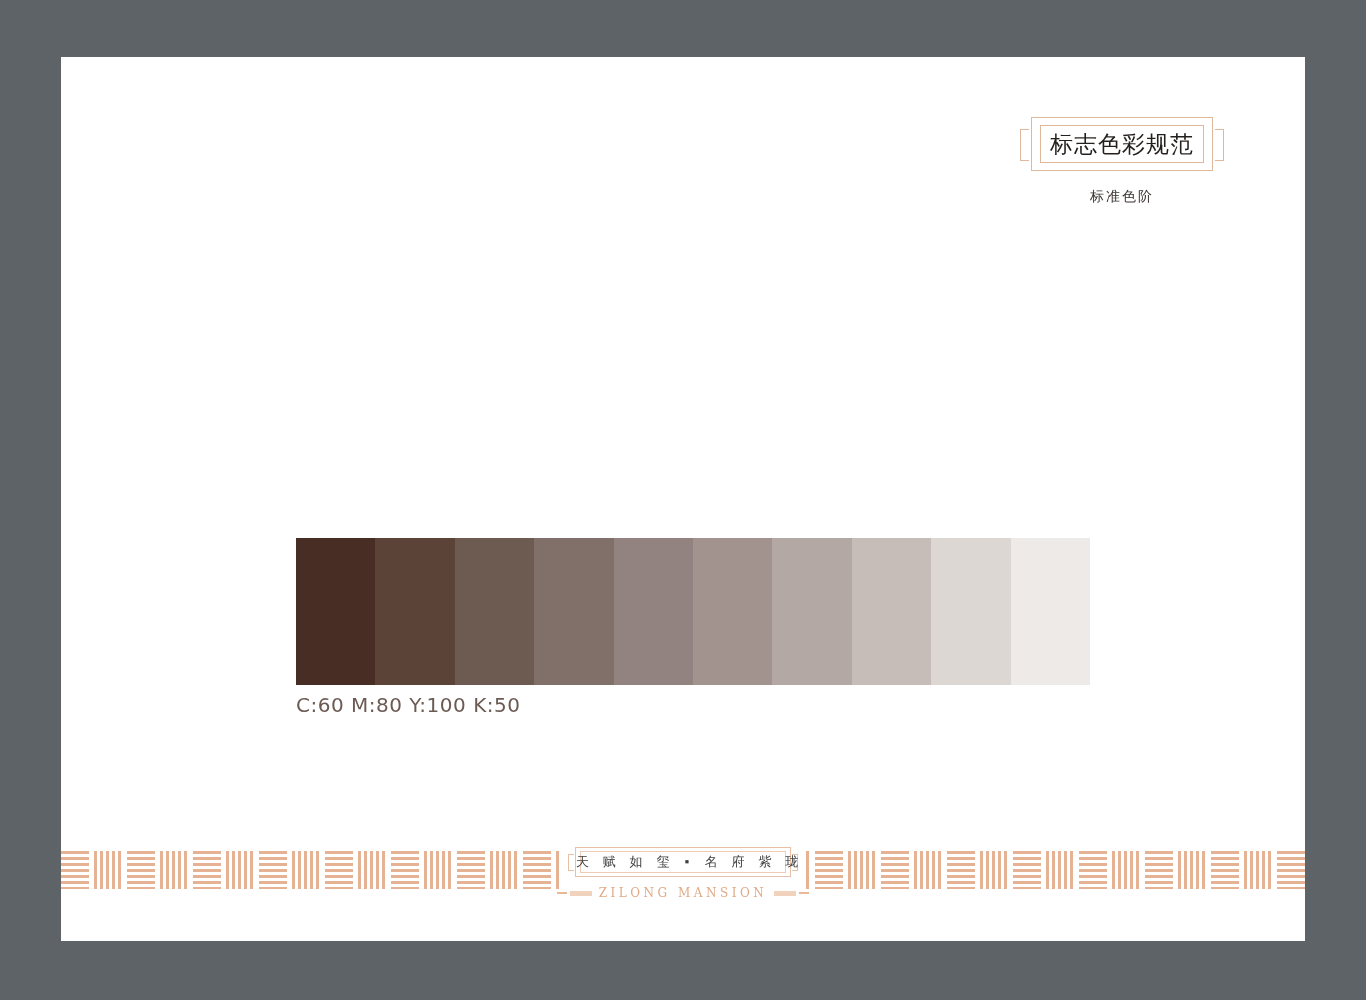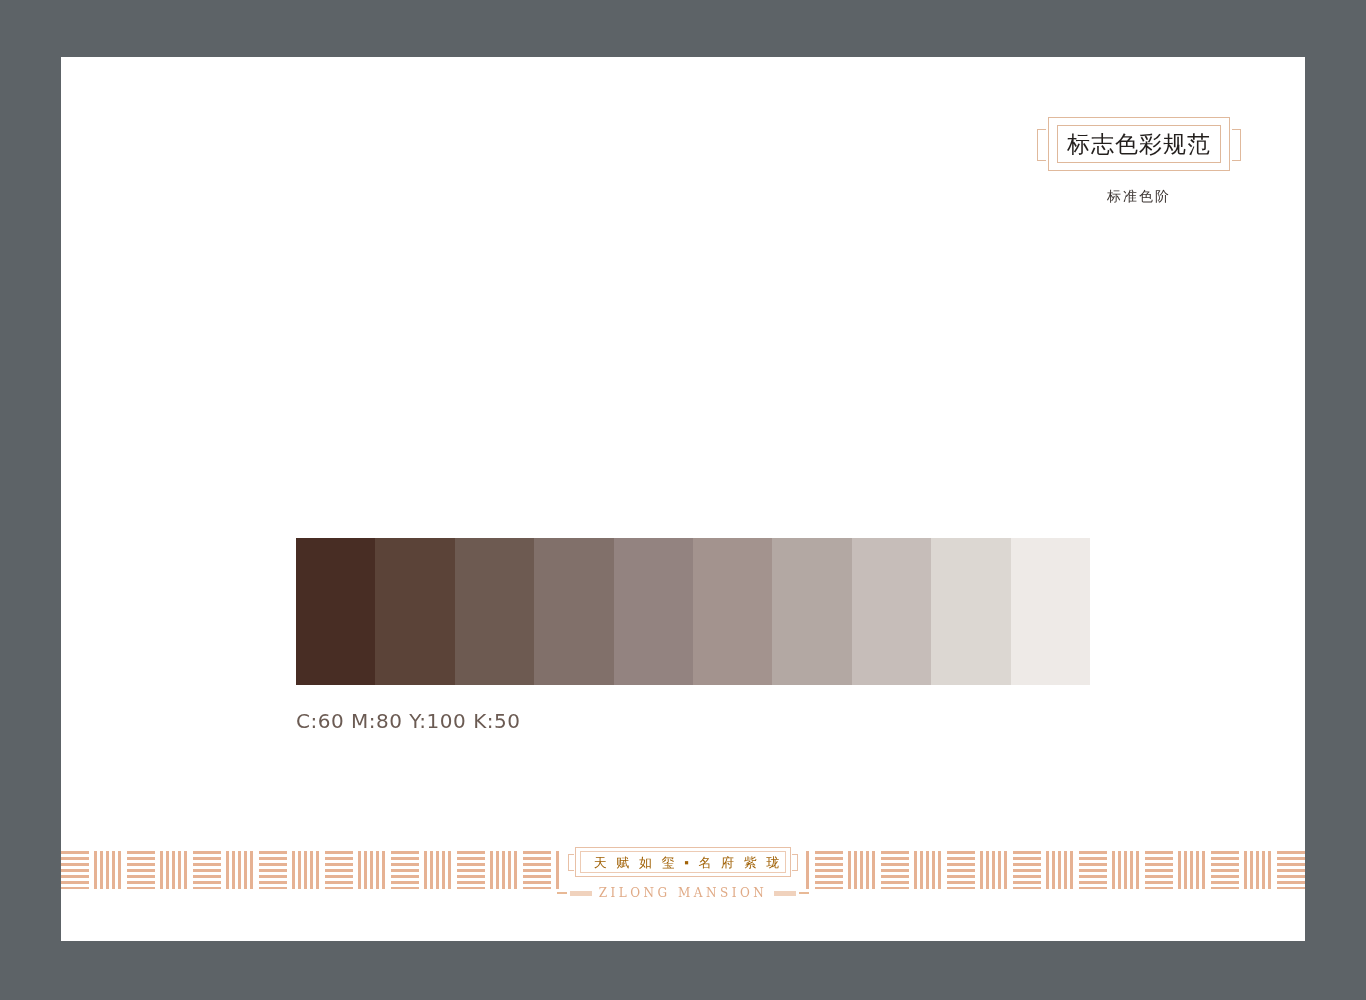--- a/index.html
+++ b/index.html
@@ -20,21 +20,21 @@
     left: 61px;
     top: 57px;
     width: 1244px;
     height: 884px;
     background: #ffffff;
   }
 
   
   .header-block {
     position: absolute;
-    right: 51px;
+    right: 68px;
     top: 60px;
     width: 230px;
     text-align: center;
   }
 
   .title-frame {
     position: relative;
     height: 54px;
     width: 182px;
     margin: 0 auto;
@@ -100,21 +100,21 @@
   }
 
   .cmyk-label {
     margin-top: 12px;
     font-family: "DejaVu Sans", sans-serif;
     font-size: 20px;
     letter-spacing: 0.5px;
     color: #6b5b53;
     white-space: nowrap;
   }
-  .cmyk-label.spaced { margin-top: 24px; }
+  .cmyk-label.spaced { margin-top: 8px; }
 
   
   .footer {
     position: absolute;
     left: 0;
     right: 0;
     bottom: 26px;
     height: 68px;
   }
 
@@ -177,26 +177,26 @@
     height: 17px;
     border: 1px solid #e8c0a6;
     box-sizing: border-box;
     background: #ffffff;
   }
   .logo-frame .lbracket.left  { left: -8px;  border-right: none; }
   .logo-frame .lbracket.right { right: -8px; border-left: none; }
 
   .logo-cn {
     position: absolute;
-    left: 10px; right: 0; top: 50%;
+    left: 0; right: 0; top: 50%;
     transform: translateY(-50%);
-    font-family: Liberation Sans, sans-serif;
+    font-family: Liberation Mono, monospace;
     font-size: 13px;
     letter-spacing: 3px;
-    color: #a16207;
+    color: #404040;
     white-space: nowrap;
     line-height: 1;
   }
 
   .logo-en-row {
     margin-top: 9px;
     display: flex;
     align-items: center;
     justify-content: center;
     gap: 7px;

